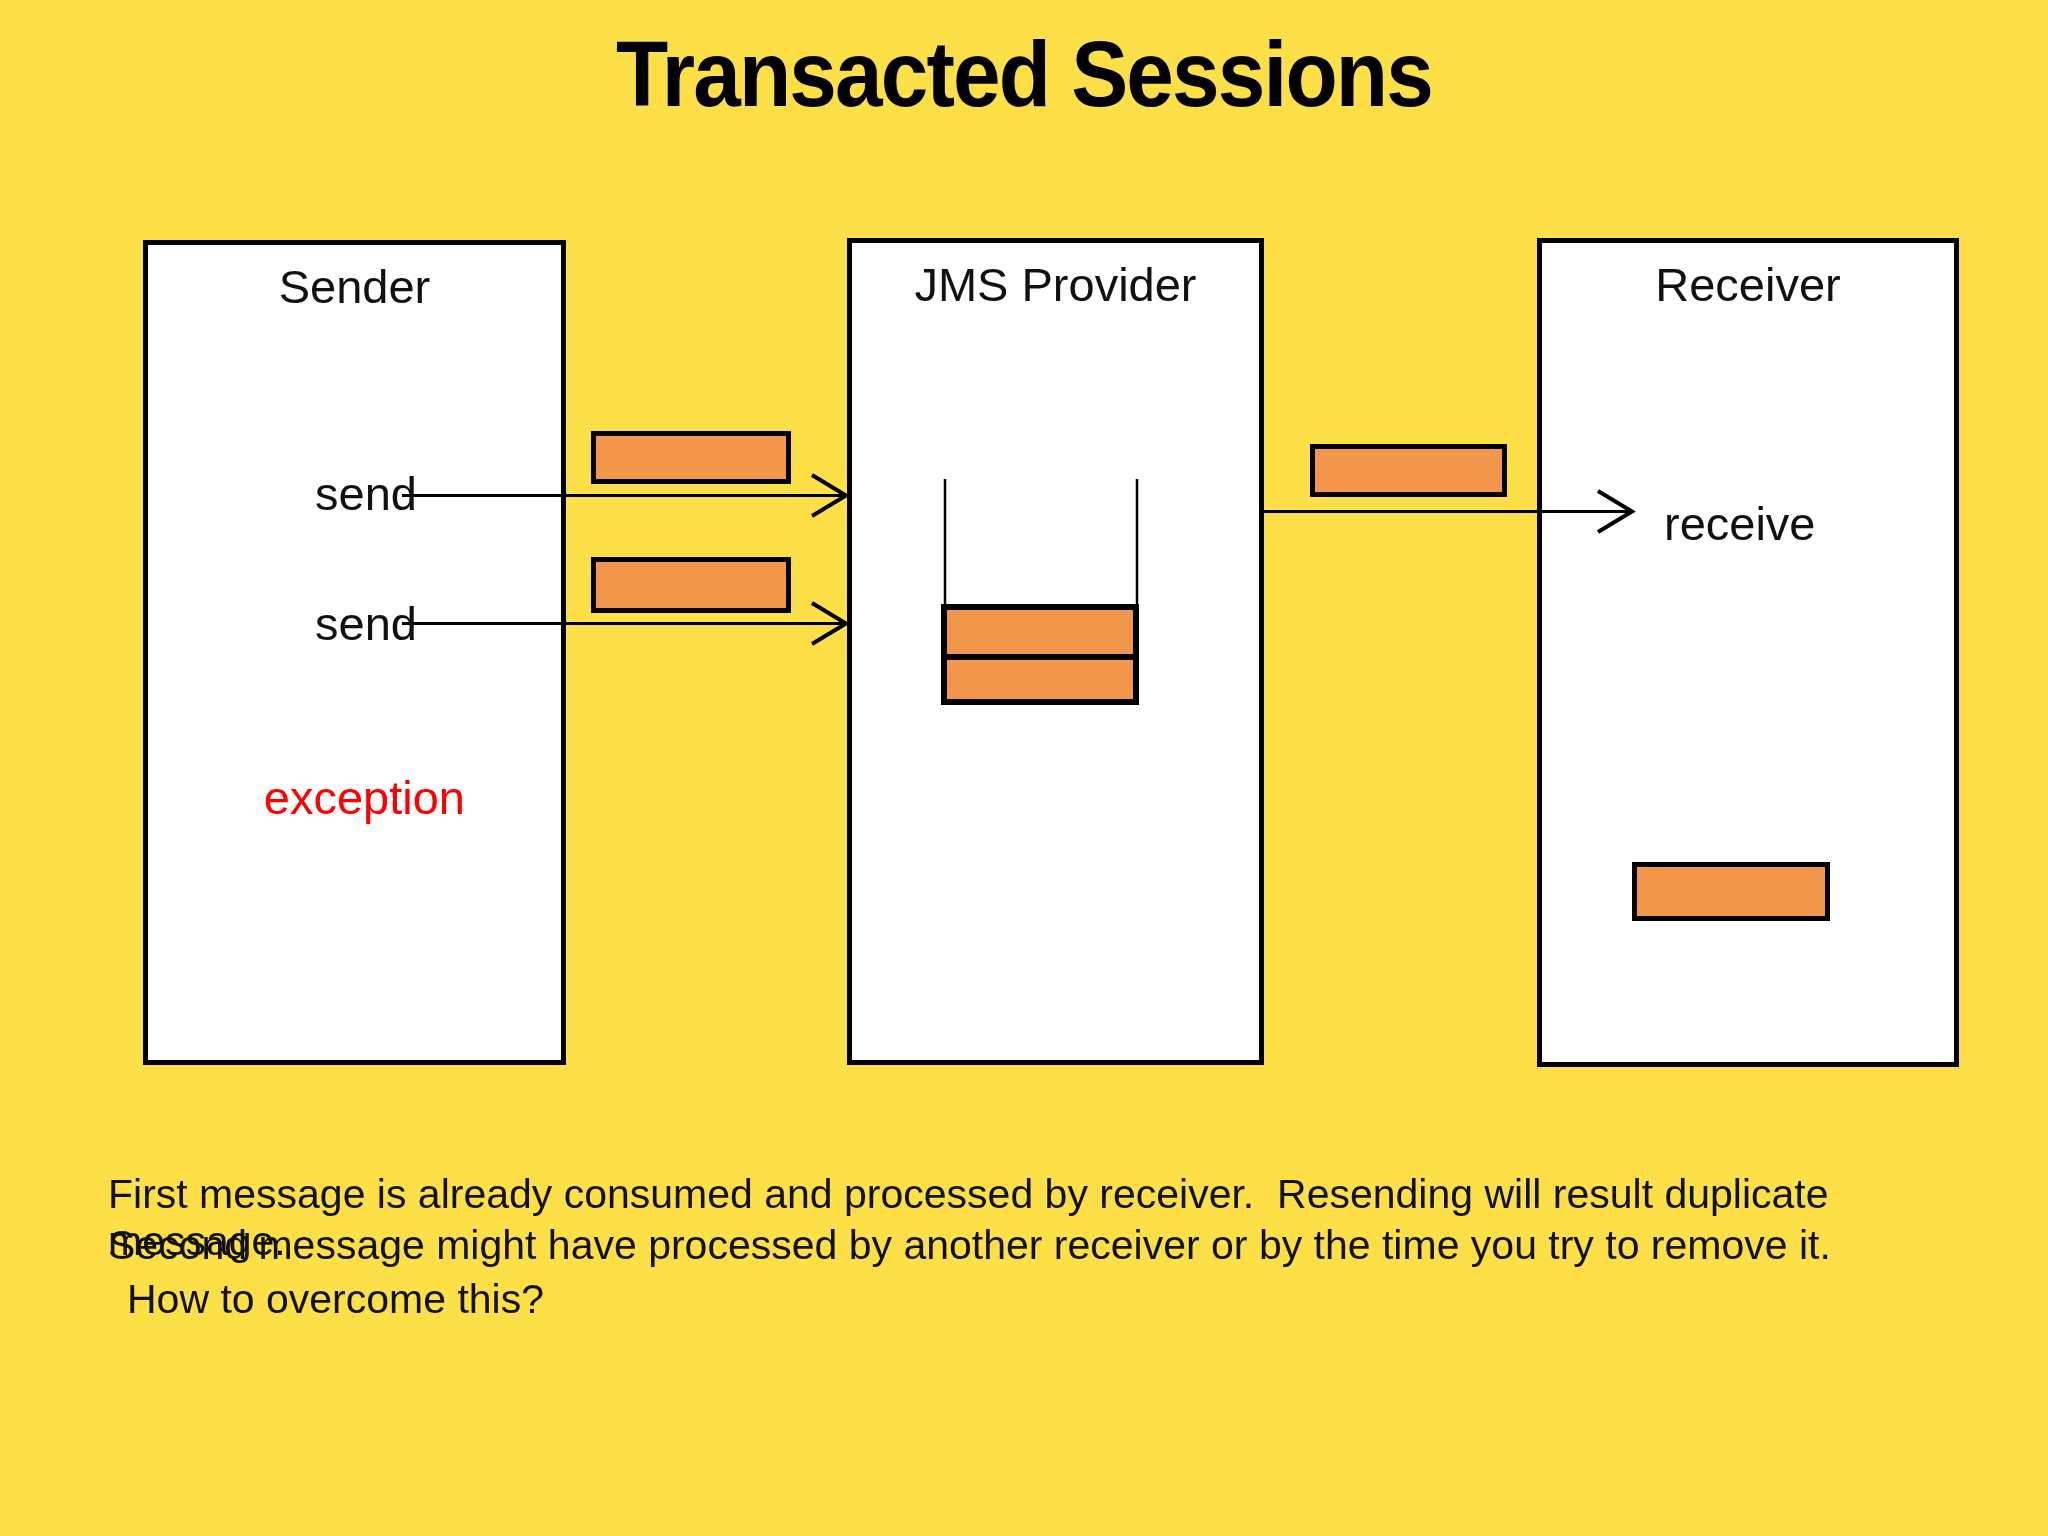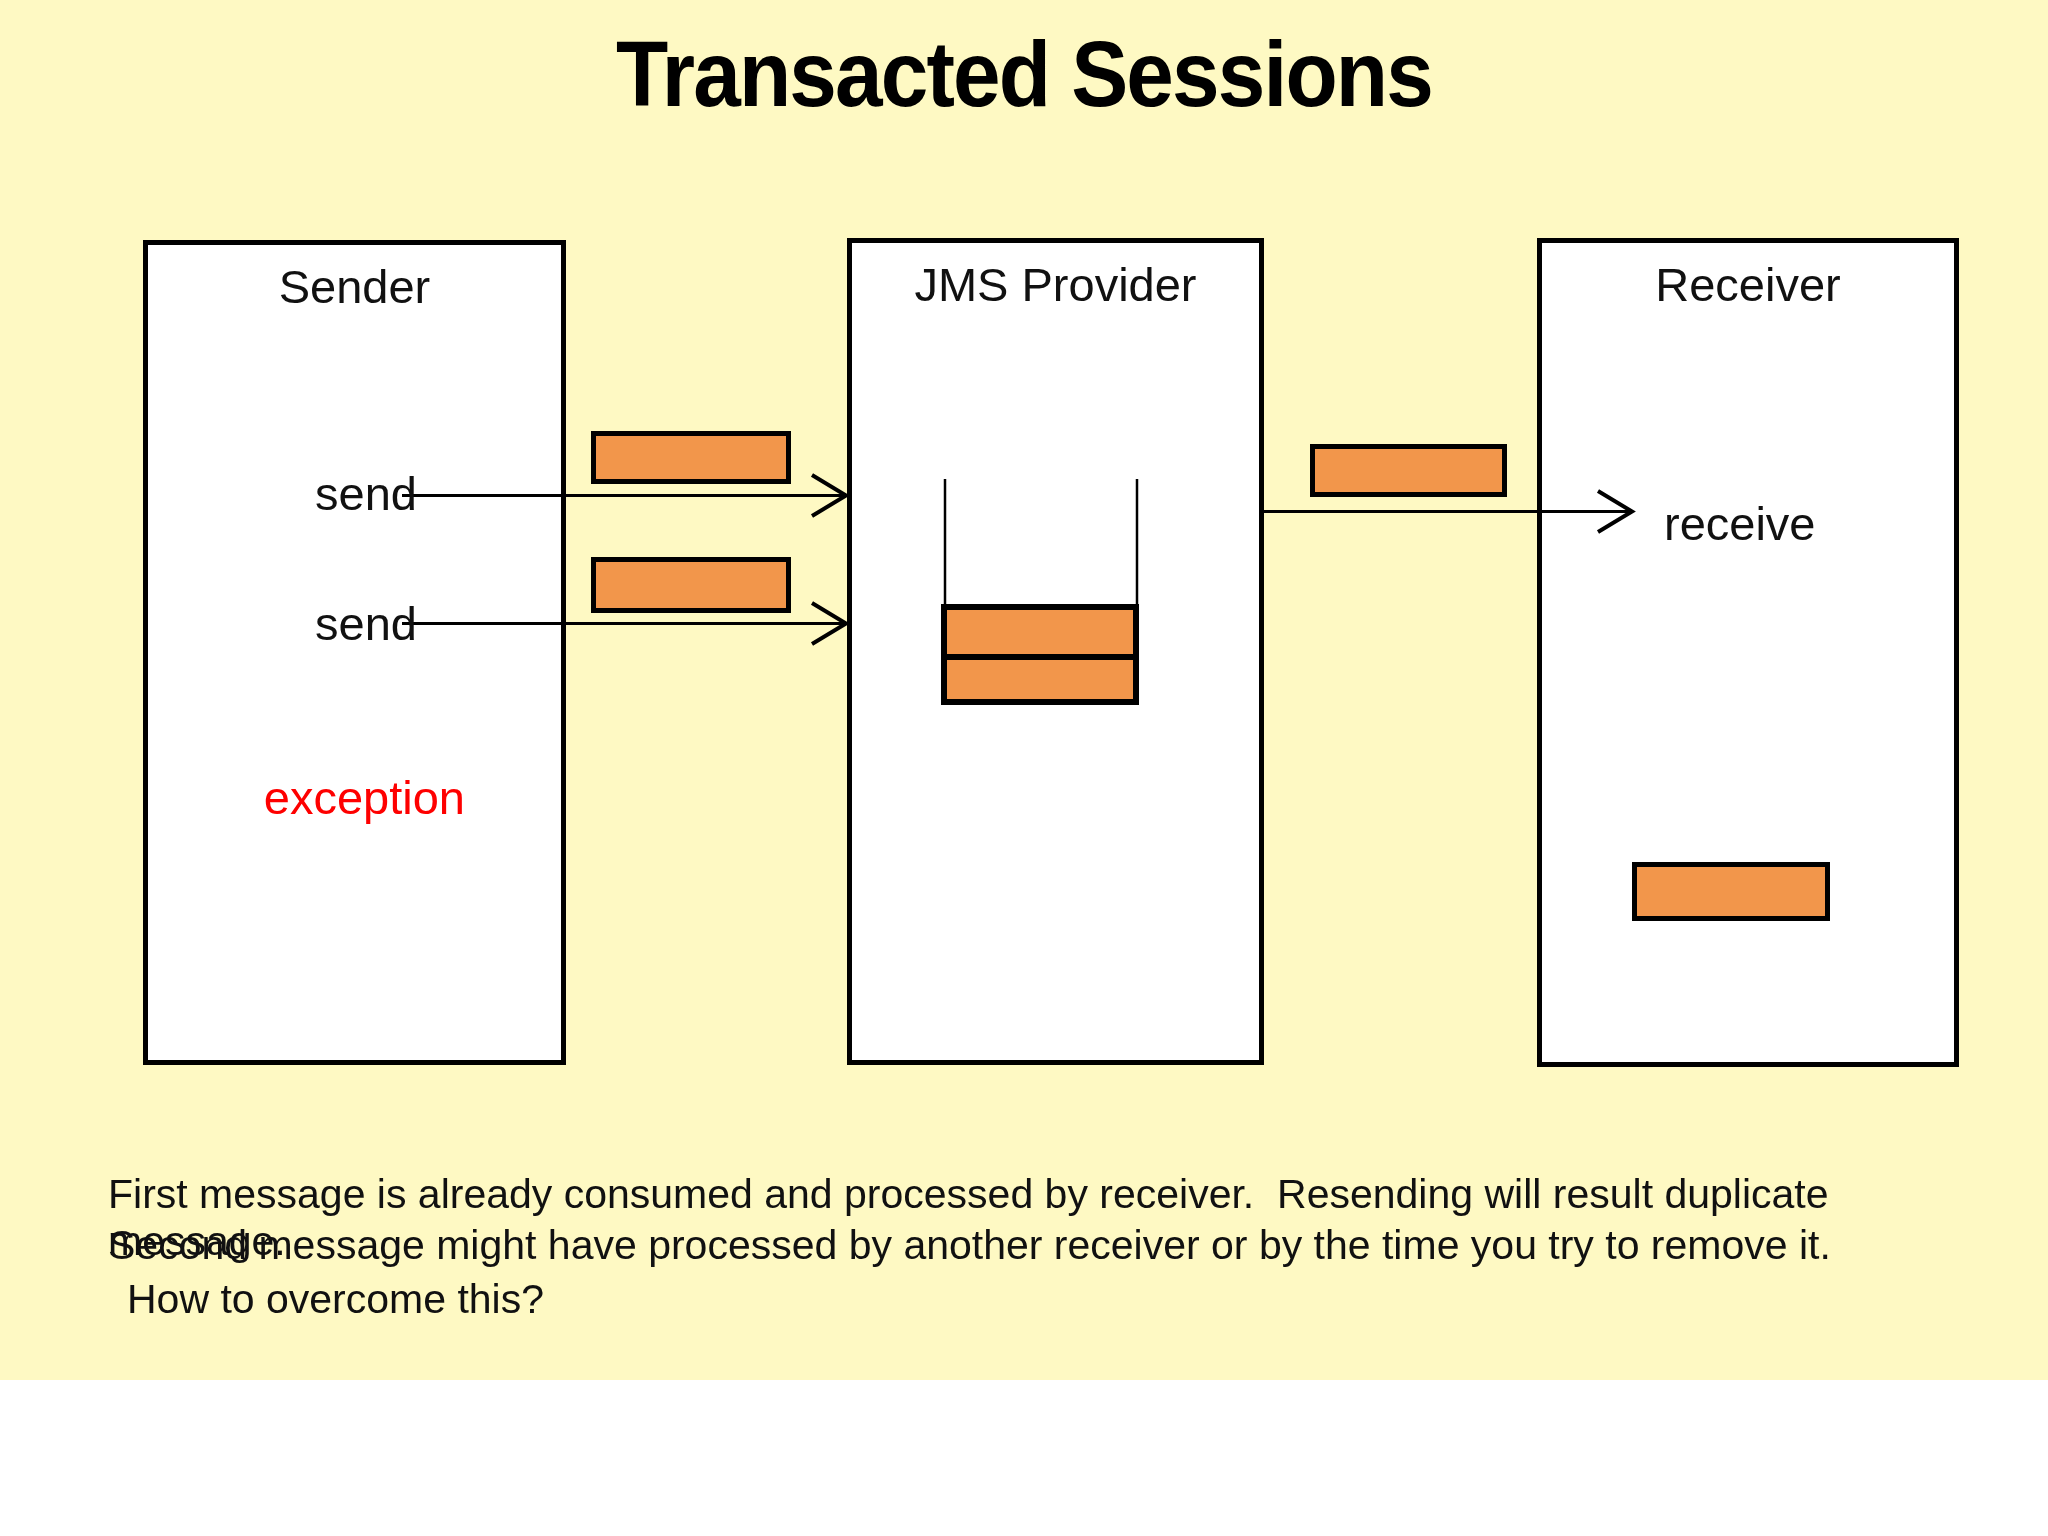--- a/index.html
+++ b/index.html
@@ -3,22 +3,22 @@
 <meta charset="utf-8">
 <style>
   html, body {
     margin: 0;
     padding: 0;
     background: #ffffff;
   }
   .stage {
     position: relative;
     width: 2048px;
-    height: 1380px;
-    background: #fef9c3;
+    height: 1536px;
+    background: #fde047;
     overflow: hidden;
     font-family: "Liberation Sans", "DejaVu Sans", sans-serif;
     color: var(--text, #111);
   }
   .slide-title {
     position: absolute;
     left: 0;
     top: 22px;
     width: 2048px;
     margin: 0;

